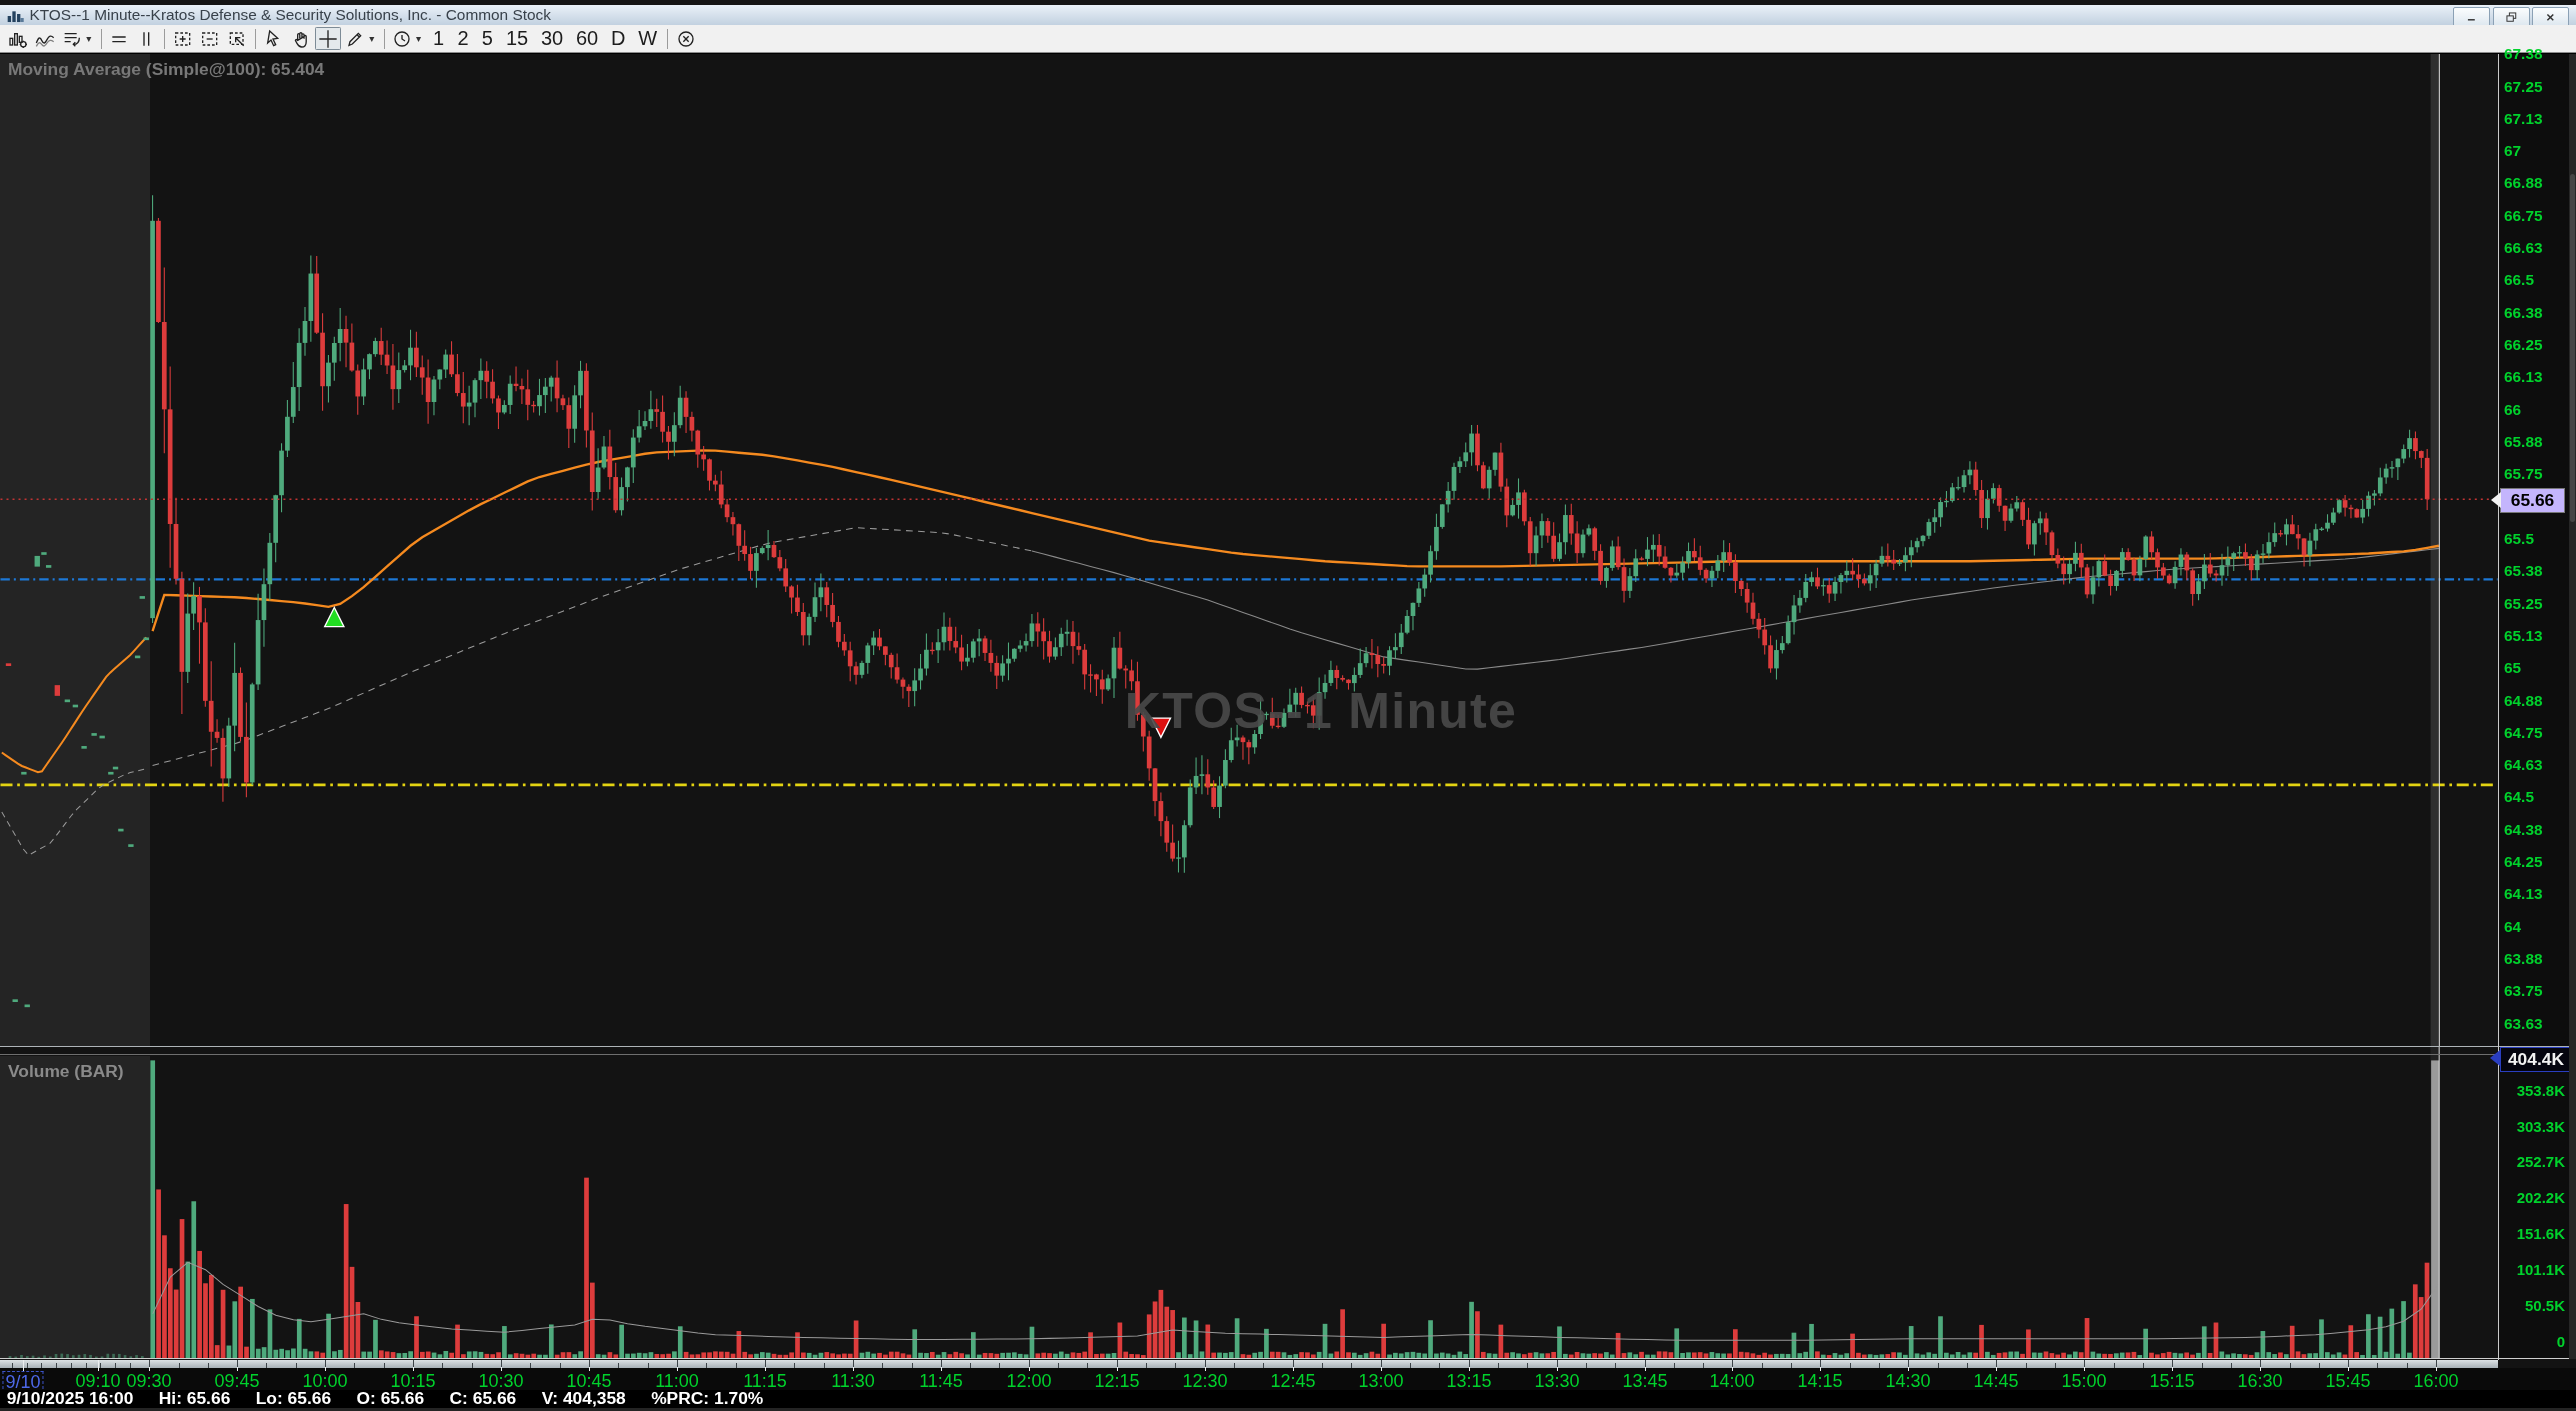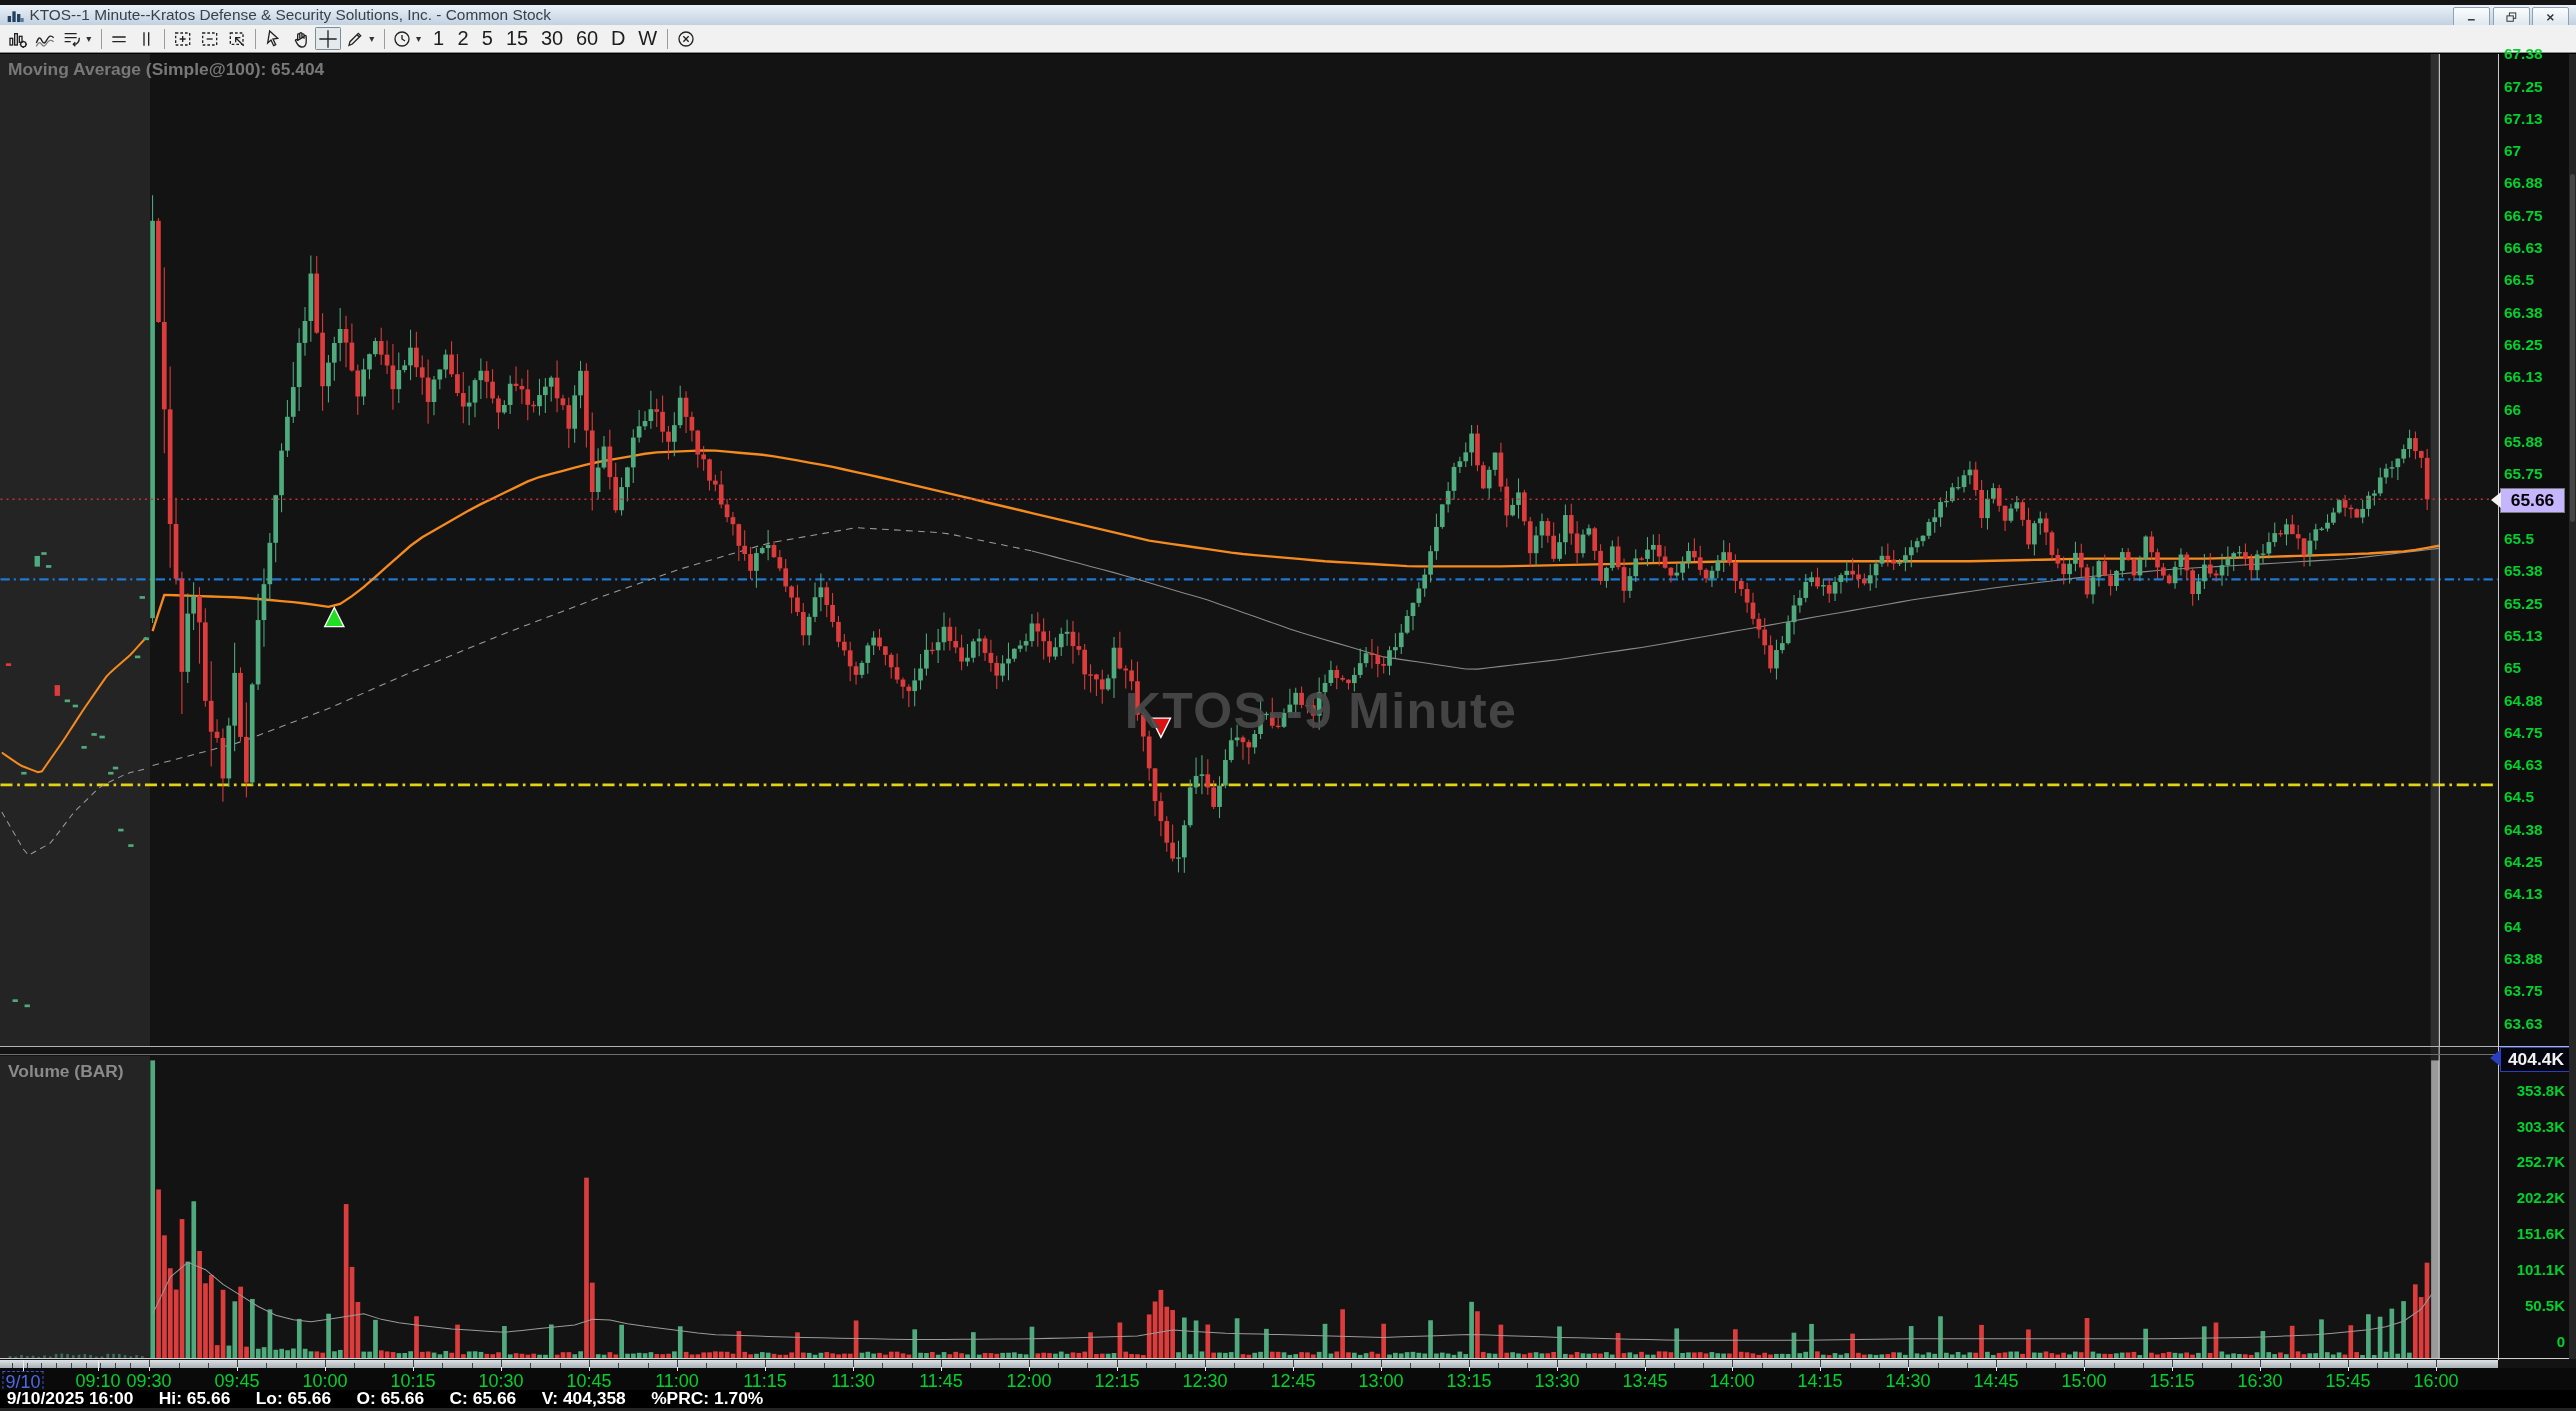--- a/index.html
+++ b/index.html
@@ -1447,21 +1447,21 @@
     <rect x="3589.258" y="1944.9632775686916" width="7" height="85.03672243130836" fill="#4faa7d"></rect>
     <rect x="3598.022" y="2022.0223698401917" width="7" height="7.977630159808314" fill="#4faa7d"></rect>
     <rect x="3606.7859999999996" y="1919.8789800204709" width="7" height="110.12101997952914" fill="#dd3c3c"></rect>
     <rect x="3615.5499999999997" y="1938.8824922886433" width="7" height="91.11750771135667" fill="#dd3c3c"></rect>
     <rect x="3624.314" y="1887.5007663172532" width="7" height="142.49923368274676" fill="#dd3c3c"></rect>
     <rect x="3634" y="1585.0462166172106" width="12" height="444.9537833827894" fill="#9a9a9a"></rect>
     <polyline points="227.382,1963.9762611275964 253.674,1908.9564787339268 279.966,1886.948565776459 306.258,1897.952522255193 332.55,1919.9604352126607 358.842,1936.4663699307616 385.134,1952.9723046488625 411.426,1966.1770524233432 437.71799999999996,1972.7794263105836 464.01,1975.8972139795583 490.30199999999996,1972.0458292120013 516.594,1968.1027448071218 542.886,1963.9762611275964 569.178,1972.229228486647 595.47,1977.181008902077 621.762,1980.4821958456973 648.054,1983.7833827893176 674.346,1986.534371909001 700.6379999999999,1988.184965380811 726.93,1989.8355588526213 753.222,1991.4861523244313 779.514,1988.7351632047478 805.8059999999999,1985.9841740850643 832.098,1983.2331849653808 858.39,1980.4821958456973 884.6819999999999,1972.229228486647 910.9739999999999,1973.1462248598748 937.266,1978.6482030992418 963.558,1982.682987141444 989.8499999999999,1985.9841740850643 1016.1419999999999,1989.2853610286845 1042.434,1992.5865479723047 1068.7259999999999,1995.0807781074843 1095.018,1995.961094625783 1121.31,1996.8414111440818 1147.6019999999999,1997.7217276623805 1173.8939999999998,1998.6020441806793 1200.186,1999.353981206726 1226.478,1999.849159248269 1252.77,2000.344337289812 1279.062,2000.8395153313552 1305.3539999999998,2001.334693372898 1331.646,2001.8298714144412 1357.9379999999999,2002.325049455984 1384.23,2002.380069238378 1410.522,2002.2150098911968 1436.8139999999999,2002.049950544016 1463.106,2001.8848911968348 1489.398,2001.7198318496537 1515.6899999999998,2001.5547725024728 1541.982,2001.3897131552917 1568.274,2000.6561160567096 1594.5659999999998,1999.9225189581273 1620.858,1999.188921859545 1647.1499999999999,1998.4553247609626 1673.4419999999998,1997.7217276623805 1699.734,1996.9881305637982 1726.0259999999998,1992.5865479723047 1752.318,1988.184965380811 1778.61,1989.8355588526213 1804.9019999999998,1991.4861523244313 1831.194,1992.8310803384989 1857.4859999999999,1993.564677437081 1883.7779999999998,1994.2982745356633 1910.07,1995.0318716342456 1936.3619999999999,1995.7654687328277 1962.6539999999998,1996.49906583141 1988.946,1997.208209693373 2015.2379999999998,1997.868447082097 2041.53,1998.528684470821 2067.822,1999.188921859545 2094.1139999999996,1998.3086053412462 2120.406,1997.4282888229475 2146.698,1996.547972304649 2172.99,1995.6676557863502 2199.282,1994.7873392680515 2225.5739999999996,1995.6676557863502 2251.866,1996.547972304649 2278.158,1997.4282888229475 2304.45,1998.3086053412462 2330.7419999999997,1999.188921859545 2357.0339999999997,1999.849159248269 2383.326,2000.5093966369932 2409.618,2001.1696340257172 2435.91,2001.8298714144412 2462.2019999999998,2002.4901088031652 2488.4939999999997,2003.1503461918892 2514.7859999999996,2003.5905044510387 2541.078,2003.5905044510387 2567.37,2003.5905044510387 2593.662,2003.5905044510387 2619.9539999999997,2003.5905044510387 2646.2459999999996,2003.5905044510387 2672.538,2003.5905044510387 2698.83,2003.370425321464 2725.122,2003.040306627102 2751.4139999999998,2002.71018793274 2777.7059999999997,2002.380069238378 2803.9979999999996,2002.049950544016 2830.29,2001.7198318496537 2856.582,2001.3897131552917 2882.874,2001.3897131552917 2909.1659999999997,2001.3897131552917 2935.4579999999996,2001.3897131552917 2961.75,2001.3897131552917 2988.042,2001.3897131552917 3014.334,2001.3897131552917 3040.6259999999997,2001.3897131552917 3066.9179999999997,2001.3897131552917 3093.2099999999996,2001.3897131552917 3119.502,2001.3897131552917 3145.794,2001.3897131552917 3172.086,2001.3897131552917 3198.3779999999997,2001.3897131552917 3224.6699999999996,2001.1451807890976 3250.962,2000.7783822398067 3277.254,2000.4115836905155 3303.546,2000.0447851412243 3329.8379999999997,1999.6779865919332 3356.1299999999997,1999.311188042642 3382.4219999999996,1998.4553247609626 3408.714,1997.3549291130894 3435.006,1996.254533465216 3461.298,1995.1541378173426 3487.5899999999997,1993.026706231454 3513.8819999999996,1990.3857566765578 3540.174,1987.7448071216618 3566.466,1983.2331849653808 3592.758,1974.9802176063304 3619.0499999999997,1957.0987883283879 3645.3419999999996,1919.9604352126607 " fill="none" stroke="#9a9a9a" stroke-width="1.5"></polyline>
     <line x1="3646" y1="1565" x2="3646" y2="2030" stroke="#ddd" stroke-width="1.5"></line>
   </svg>
 
-<div class="abs" id="watermark" style="left:1321px;top:711px;">KTOS--9 Minute</div>
+<div class="abs" id="watermark" style="left:1321px;top:711px;">KTOS--1 Minute</div>
 <div class="abs" id="ma-label">Moving Average (Simple@100): 65.404</div>
 <div class="abs" id="vol-label">Volume (BAR)</div>
 
 <div class="abs hline" id="sep-price-vol"></div>
 <div class="abs hline" id="vol-top-line"></div>
 <div class="abs" id="axis-vline"></div>
 <div class="abs" id="time-baseline"></div>
 <div class="abs" id="ruler"></div>
 <div class="abs" id="time-labels-bg">
     <span class="time-lbl abs day" style="left: 23px; top: 2.7px;">9/10</span>

